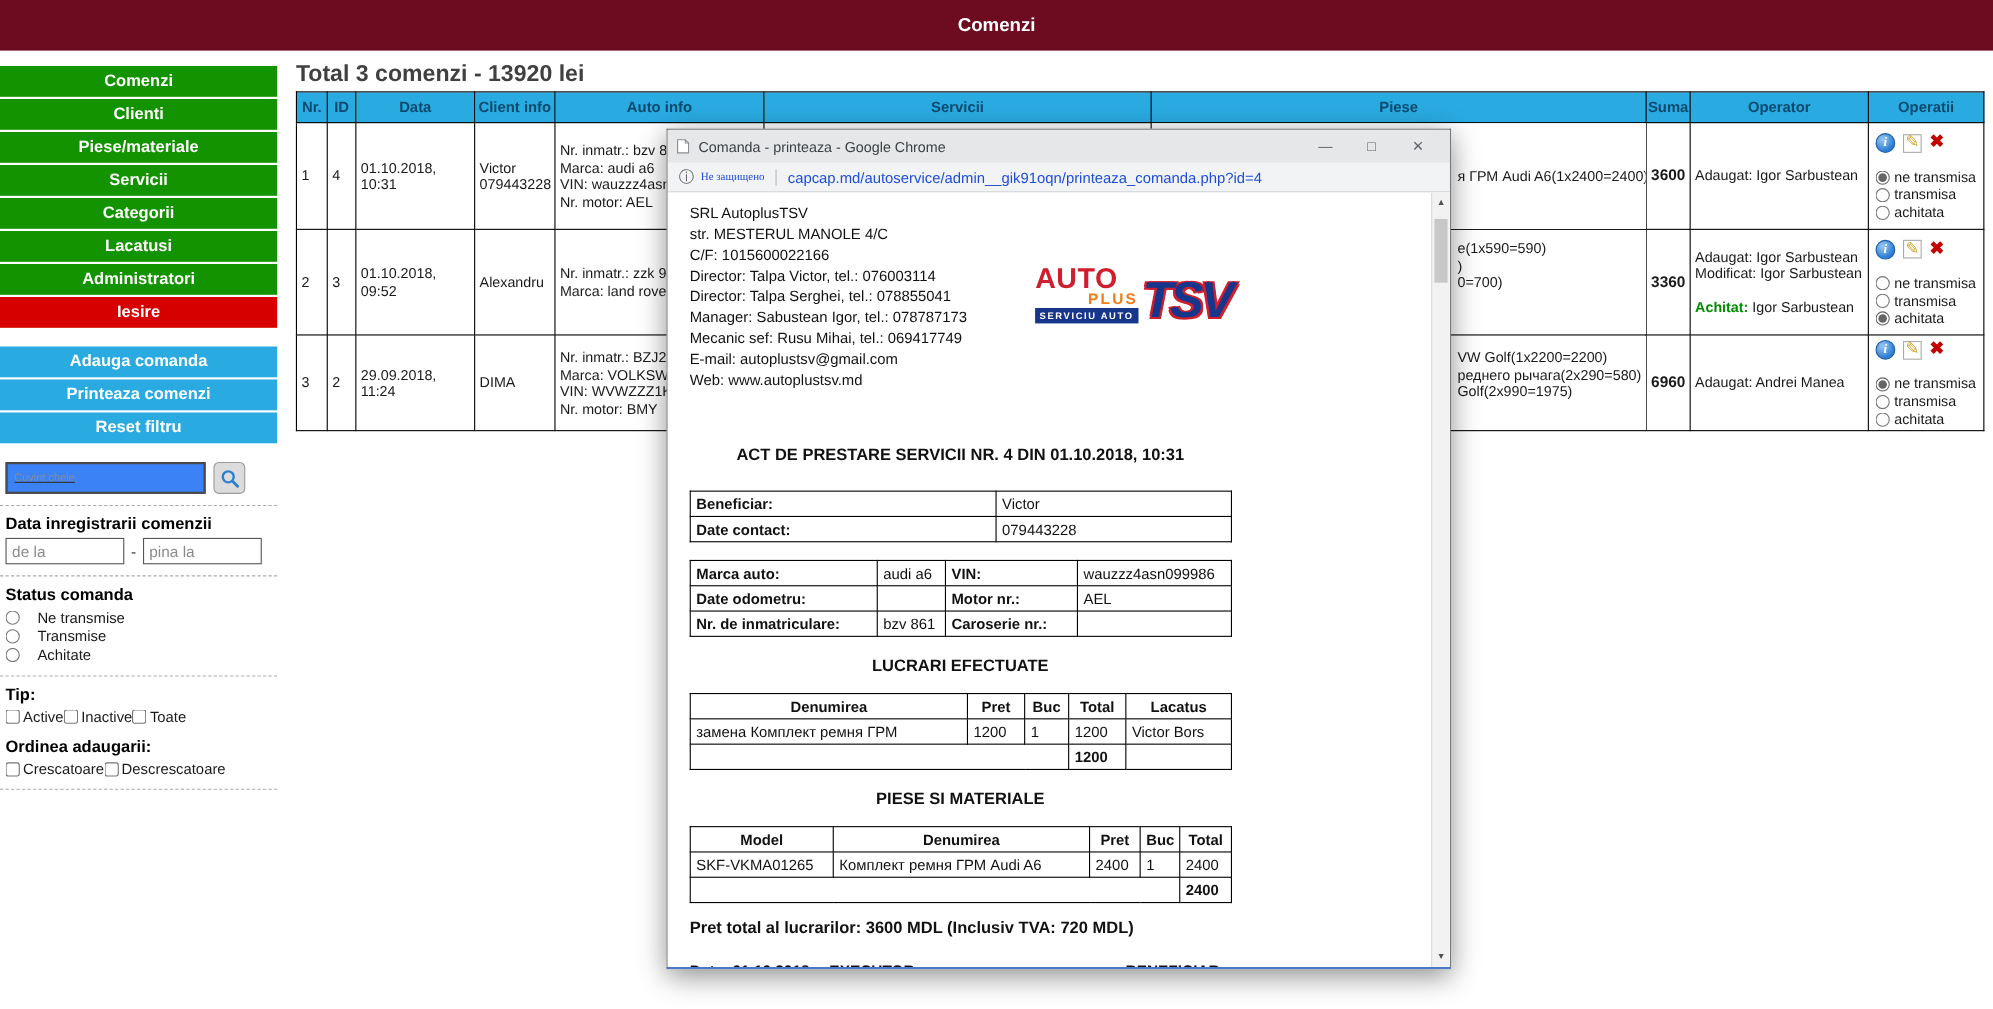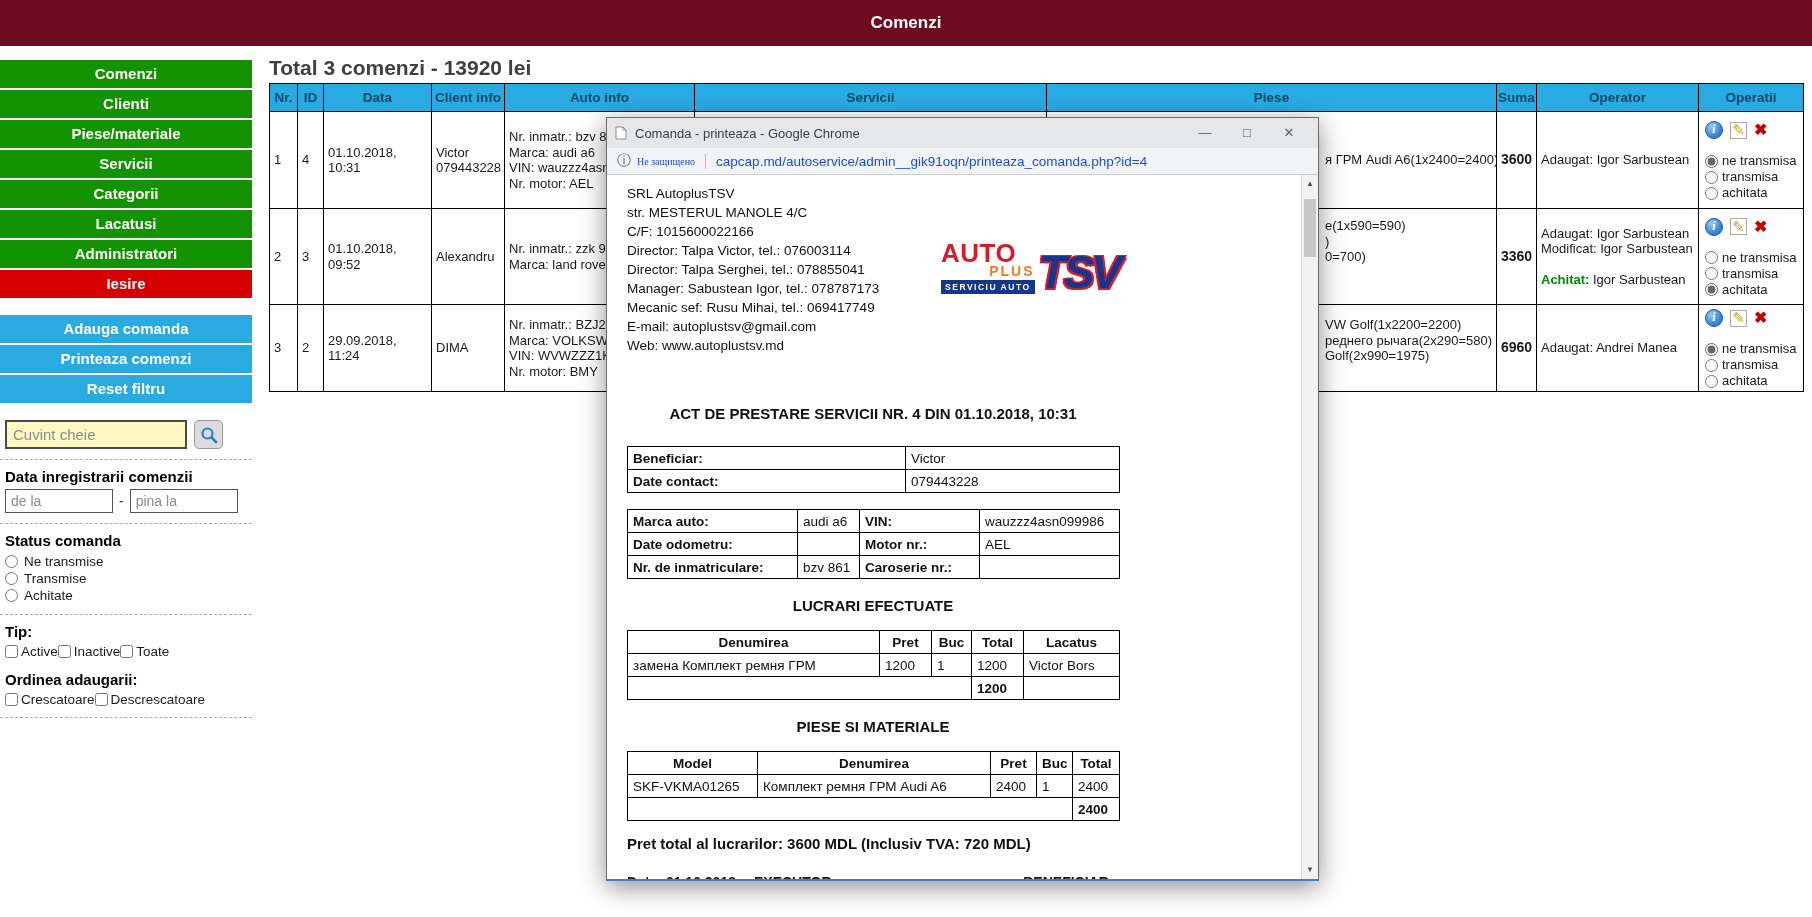--- a/index.html
+++ b/index.html
@@ -16,34 +16,34 @@
   
   #sidebar { position:absolute; left:0; top:60px; width:252px; }
   .mi { height:28px; line-height:28px; margin-bottom:2px; text-align:center;
         color:#fff; font-size:15px; font-weight:700; cursor:pointer; }
   .mi.green { background:#149300; }
   .mi.red   { background:#d60000; }
   .mi.blue  { background:#29abe2; }
   .gap15 { height:15px; }
   .search-row { margin:17px 0 0 5px; display:flex; align-items:center; }
   .search-row input { width:182px; height:29px; border:2px solid #4a4a4a;
-        font-size:15px; padding:0 6px; color:#333; background:#fef9c3; }
+        font-size:10px; padding:0 6px; color:#333; background:#3b82f6;text-decoration:underline; }
   .search-row input::placeholder { color:#8b8b8b; }
   .search-btn { width:29px; height:29px; margin-left:7px; background:#dcdcdc;
         border:1px solid #9a9a9a; border-radius:5px; display:flex;
         align-items:center; justify-content:center; cursor:pointer; }
   .dash { border:none; border-top:1px dashed #ababab; margin:10px 0 8px 0; }
   .flabel { font-size:15px; font-weight:700; margin:2px 0 4px 5px; color:#000; }
   .date-row { display:flex; align-items:center; margin-left:5px; }
   .date-row input { width:108px; height:24px; border:1px solid #555;
         font-size:14px; padding:0 5px; color:#333; }
   .date-row input::placeholder { color:#8b8b8b; }
   .date-sep { margin:0 6px; font-size:14px; color:#333; }
   .opt-col { margin-left:5px; }
-  .opt-col label { display:flex; align-items:center; gap:6px; font-size:13.5px;
+  .opt-col label { display:flex; align-items:center; gap:16px; font-size:13.5px;
         height:17px; cursor:pointer; color:#1a1a1a; }
   .opt-row { display:flex; gap:0; margin-left:5px; }
   .opt-row label { display:flex; align-items:center; gap:3px; font-size:13.5px;
         cursor:pointer; }
   input[type=radio], input[type=checkbox] { accent-color:#666; width:13px; height:13px; }
 
   
   #summary { position:absolute; left:269px; top:56px; font-size:21px; font-weight:700; color:#404040; }
   #orders { position:absolute; left:269px; top:83px; border-collapse:collapse;
         table-layout:fixed; width:1534px; font-size:13px; }

